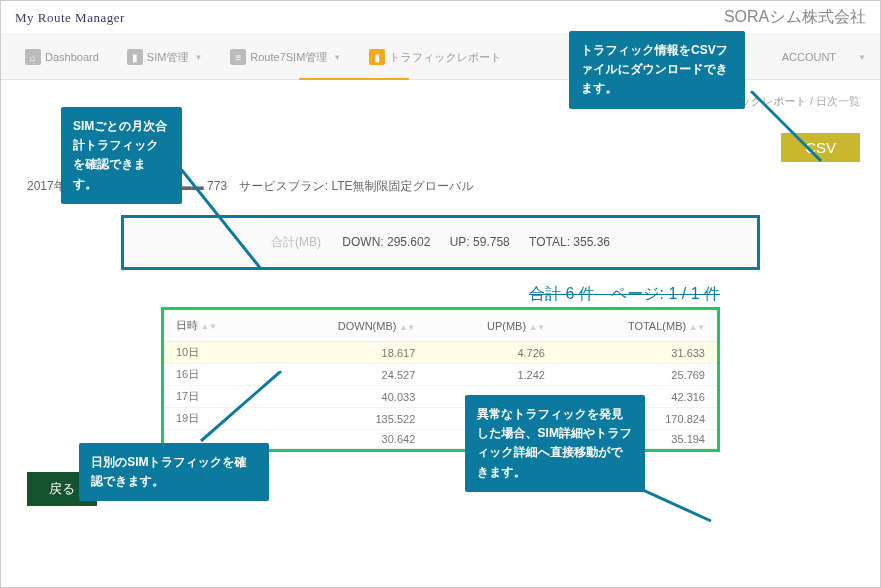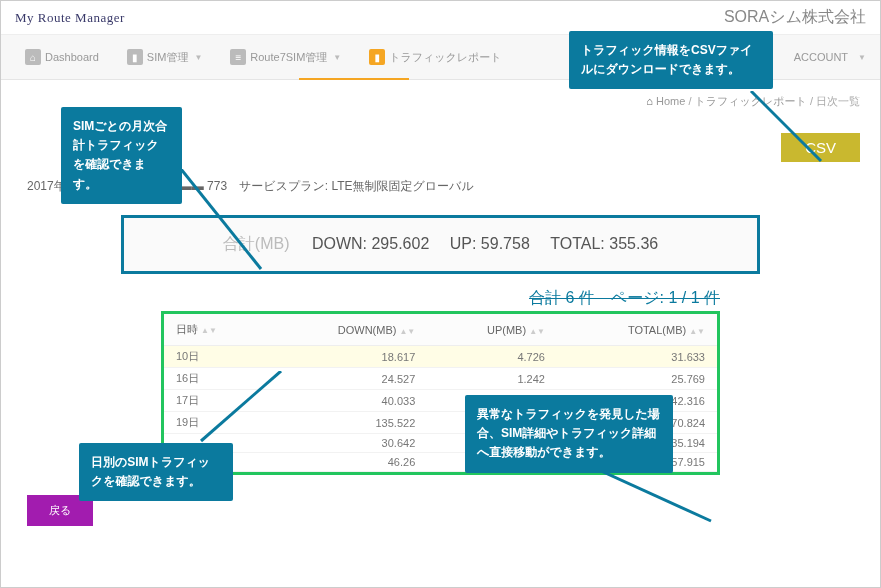--- a/index.html
+++ b/index.html
@@ -7,49 +7,49 @@
 .topbar { display: flex; justify-content: space-between; align-items: center; padding: 6px 14px; border-bottom: 1px solid #eee; }
 .logo { font-family: Georgia, serif; font-size: 13px; color: #3a3a6a; letter-spacing: 0.5px; }
 .company { font-size: 16px; color: #888; }
 .navbar { display: flex; justify-content: space-between; align-items: center; padding: 8px 14px; background: #f7f7f7; border-bottom: 1px solid #e5e5e5; position: relative; }
 .nav-left { display: flex; gap: 8px; align-items: center; }
 .nav-item { display: flex; align-items: center; gap: 4px; padding: 6px 10px; font-size: 11px; color: #999; cursor: pointer; }
 .nav-icon { width: 16px; height: 16px; display: inline-flex; align-items: center; justify-content: center; border-radius: 2px; color: #fff; font-size: 10px; }
 .nav-icon.gray { background: #bbb; }
 .nav-icon.orange { background: #f5a623; }
 .caret { font-size: 8px; color: #bbb; margin-left: 2px; }
-.account { font-size: 11px; color: #999; display: flex; align-items: center; gap: 8px; cursor: pointer; }
+.account { font-size: 11px; color: #999; display: flex; align-items: center; gap: 20px; cursor: pointer; }
 .nav-underline { position: absolute; bottom: -1px; left: 298px; width: 110px; height: 2px; background: #f5a623; }
 .content { padding: 14px 20px 20px; position: relative; }
 .breadcrumb { text-align: right; font-size: 11px; color: #aaa; margin-bottom: 24px; }
 .breadcrumb .home-icon { font-size: 11px; color: #666; }
 .breadcrumb a { color: #999; text-decoration: none; }
 .btn-row { text-align: right; margin-bottom: 16px; }
 .btn-csv { background: #c9b82f; color: #fff; border: none; padding: 6px 24px; font-size: 15px; cursor: pointer; }
 .info-line { font-size: 12px; color: #666; margin-bottom: 20px; padding-left: 6px; }
-.summary-box { border: 3px solid #0b7a9e; padding: 16px 20px; margin: 0 100px 14px; text-align: center; background: #fafafa; font-size: 16px; }
+.summary-box { border: 3px solid #0b7a9e; padding: 16px 20px; margin: 0 100px 14px; text-align: center; background: #fafafa; font-size: 12px; }
 .summary-box .lab { color: #bbb; margin-right: 10px; }
 .summary-box span { margin: 0 8px; }
 .pager { text-align: right; font-size: 16px; color: #0b7a9e; margin: 0 140px 2px 0; text-decoration: line-through; }
 .table-wrap { border: 3px solid #22c55e; margin: 0 140px; background: #fff; }
 table { width: 100%; border-collapse: collapse; font-size: 11px; }
 th { text-align: left; padding: 8px 12px; border-bottom: 1px solid #eee; color: #666; font-weight: normal; background: #fcfcfc; }
 th.right, td.right { text-align: right; }
 .sort { font-size: 8px; color: #ccc; margin-left: 3px; }
 td { padding: 3px 12px; border-bottom: 1px solid #f2f2f2; color: #777; }
 tr.sel td { background: #fffde6; }
 .bottom-btns { display: flex; justify-content: space-between; margin-top: 20px; padding: 0 6px; }
-.btn-back { background: #a21caf; color: #fff; border: none; padding: 8px 22px; font-size: 11px; cursor: pointer; }
+.btn-back { background: #14532d; color: #fff; border: none; padding: 8px 22px; font-size: 13px; cursor: pointer; }
 .btn-blue { background: #2a8cc9; color: #fff; border: none; padding: 8px 16px; font-size: 11px; cursor: pointer; margin-left: 6px; }
 .ext { font-size: 10px; margin-left: 4px; }
 .callout { position: absolute; background: #0b7a9e; color: #fff; padding: 10px 12px; font-size: 12px; font-weight: bold; line-height: 1.6; border-radius: 2px; z-index: 10; }
-.callout.c1 { top: 30px; left: 568px; width: 204px; }
+.callout.c1 { top: 30px; left: 568px; width: 176px; }
 .callout.c2 { top: 106px; left: 36px; width: 121px; margin-left: 24px; }
-.callout.c3 { top: 442px; left: 78px; width: 154px; }
-.callout.c4 { top: 394px; left: 464px; width: 208px; }
+.callout.c3 { top: 442px; left: 78px; width: 190px; }
+.callout.c4 { top: 394px; left: 464px; width: 180px; }
 svg.arrow { position: absolute; z-index: 9; pointer-events: none; }
 </style>
 </head>
 <body>
 
 <div class="topbar">
   <div class="logo">My Route Manager</div>
   <div class="company">SORAシム株式会社</div>
 </div>
 
@@ -138,26 +138,20 @@
             <td class="right">135.522</td>
             <td class="right"></td>
             <td class="right">170.824</td>
           </tr>
           <tr>
             <td></td>
             <td class="right">30.642</td>
             <td class="right"></td>
             <td class="right">35.194</td>
           </tr>
-          <tr>
-            <td></td>
-            <td class="right">46.26</td>
-            <td class="right"></td>
-            <td class="right">57.915</td>
-          </tr>
         </tbody>
     </table>
   </div>
 
   <div class="bottom-btns">
     <button class="btn-back">戻る</button>
   </div>
 </div>
 
 <div class="callout c1">トラフィック情報をCSVファイルにダウンロードできます。</div>

